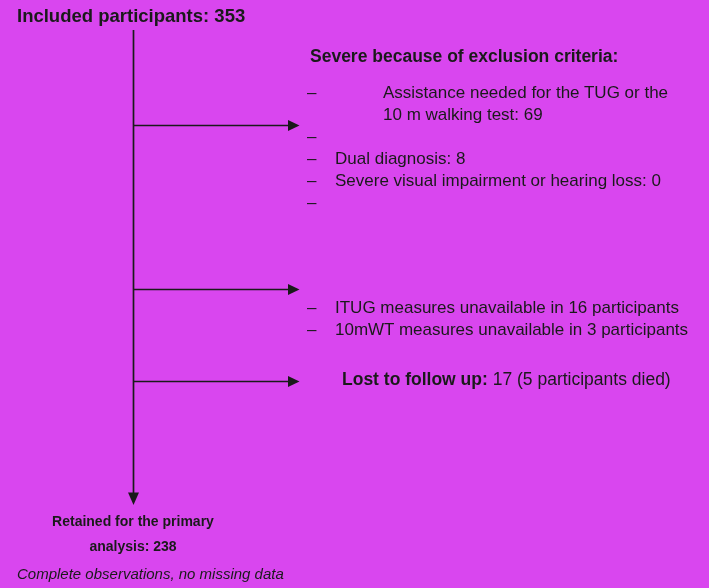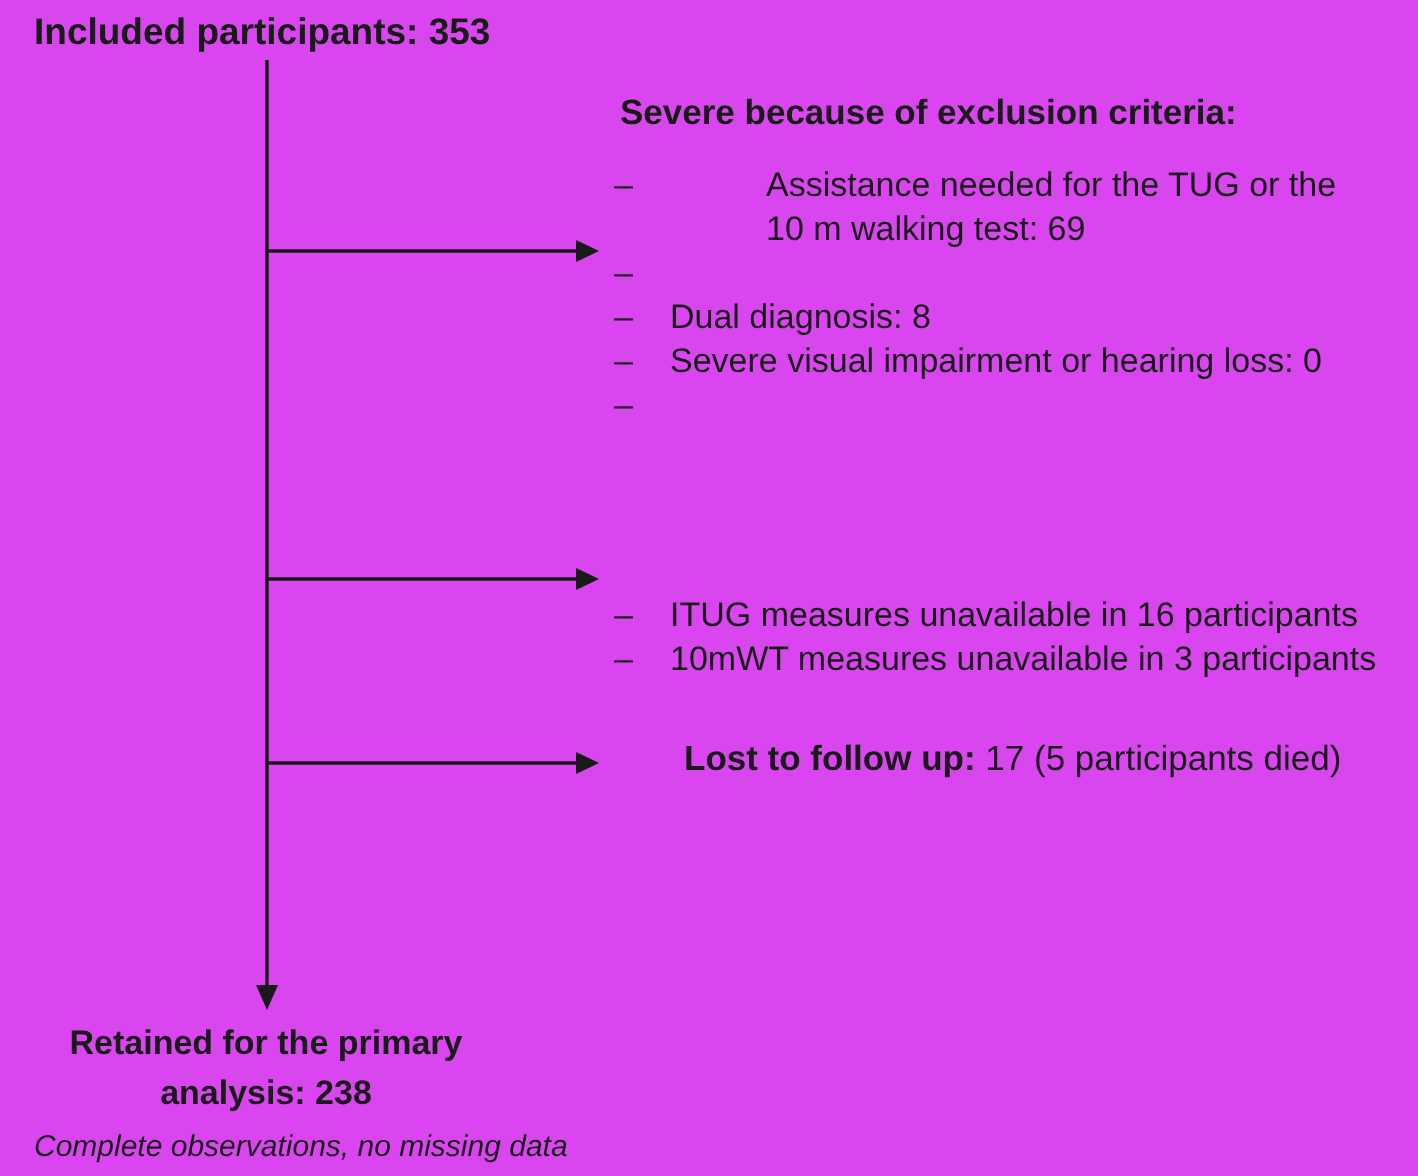--- a/index.html
+++ b/index.html
@@ -59,21 +59,21 @@
     font-size: 17.5px;
     white-space: nowrap;
     margin-left: 32px;
   }
   .lost-line .lost-label { font-weight: bold; }
   .end-label {
     position: absolute;
     left: 3px; top: 509px;
     width: 260px;
     text-align: center;
-    font-size: 17px;
+    font-size: 14px;
     font-weight: bold;
     line-height: 25px;
   }
   .footnote {
     position: absolute;
     left: 17px; top: 565px;
     font-size: 15px;
     font-style: italic;
     white-space: nowrap;
     text-align: center;

